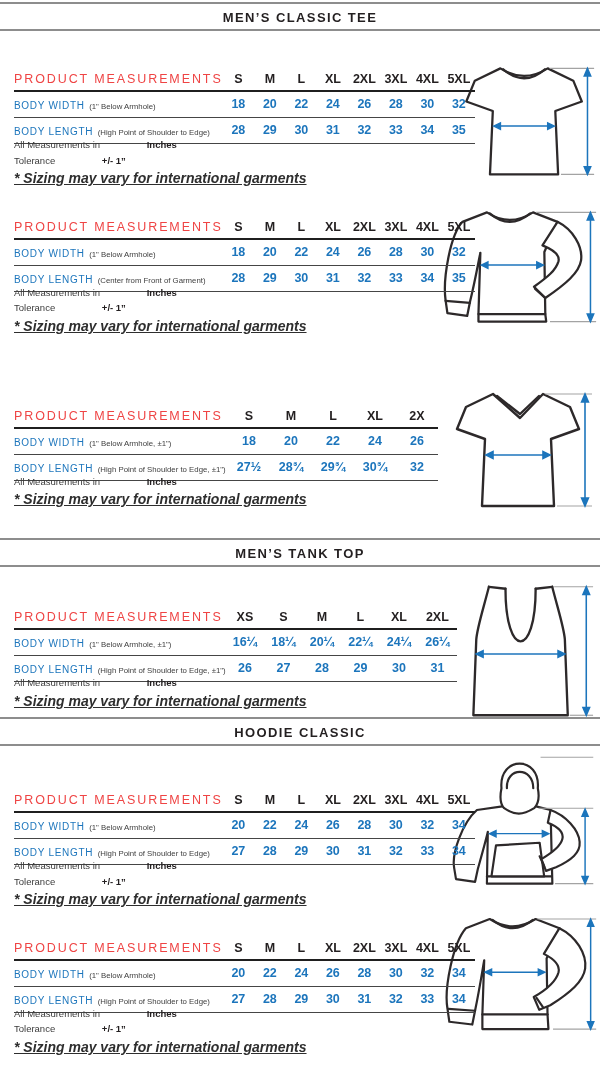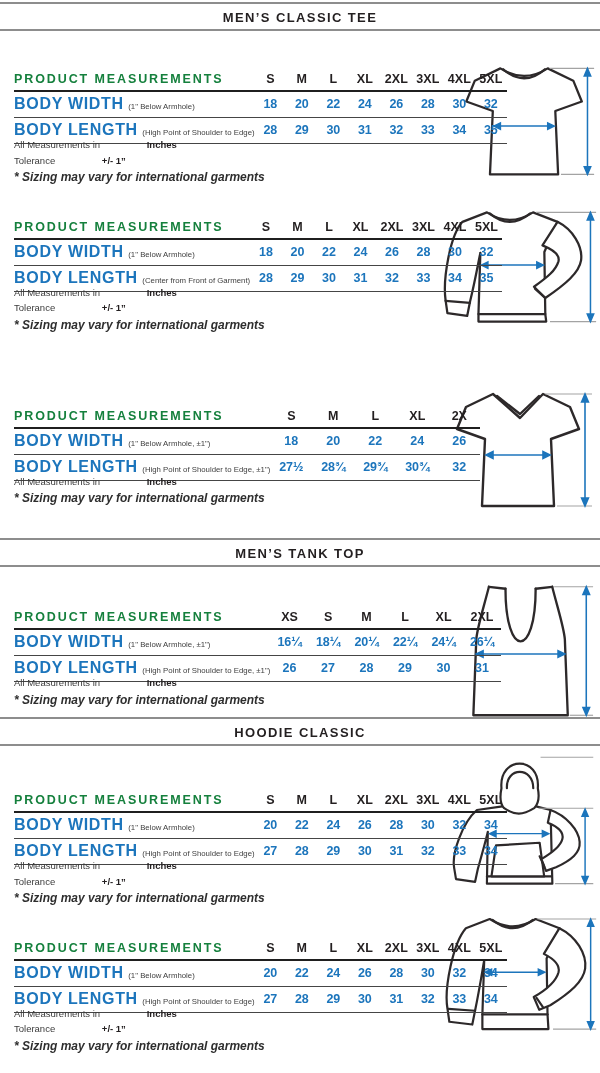--- a/index.html
+++ b/index.html
@@ -17,31 +17,31 @@
     margin:0;font-size:13px;font-weight:bold;letter-spacing:1.4px;color:#231f20;display:inline;
   }
   .content{position:relative;height:146px;}
   .meas-table{
     position:absolute;left:14px;border-collapse:collapse;table-layout:fixed;z-index:2;
   }
   .meas-table thead tr{border-bottom:2px solid #1f1f1f;}
   .meas-table tbody tr{border-bottom:1.4px solid #454545;}
   .meas-table th,.meas-table td{padding:3px 0 4px;vertical-align:middle;}
   .head-label{
-    text-align:left;font-size:12.5px;font-weight:bold;letter-spacing:1.9px;white-space:nowrap;color:#15803d;
+    text-align:left;font-size:12.5px;font-weight:normal;letter-spacing:1.9px;white-space:nowrap;color:#ef4444;
   }
   .size-h{text-align:center;font-size:12.5px;font-weight:bold;color:#231f20;}
   .rowlab{white-space:nowrap;overflow:visible;}
-  .row-label{color:#1c75bc;font-weight:bold;font-size:16px;letter-spacing:.7px;}
+  .row-label{color:#1c75bc;font-weight:normal;font-size:10px;letter-spacing:.7px;}
   .note{color:#404040;font-size:7.8px;font-weight:normal;letter-spacing:0;}
   .val{text-align:center;color:#1c75bc;font-weight:bold;font-size:12.5px;}
   .footnotes{position:absolute;left:14px;z-index:2;}
   .fn-line{font-size:9.5px;color:#3b3b3b;margin:0 0 4.5px 0;}
   .fn-line b{color:#231f20;padding-left:44px;}
-  .fn-italic{font-style:italic;font-weight:bold;font-size:12px;color:#2e2e2e;}
+  .fn-italic{font-style:italic;font-weight:bold;font-size:14px;color:#2e2e2e;text-decoration:underline;}
   .art{position:absolute;z-index:1;}
   .art svg{display:block;}
 </style>
 </head>
 <body>
 
 <div id="chart-root">
     <section class="section">
       <div class="title-band"><h2 class="title">MEN’S CLASSIC TEE</h2></div>
       <div class="content">

